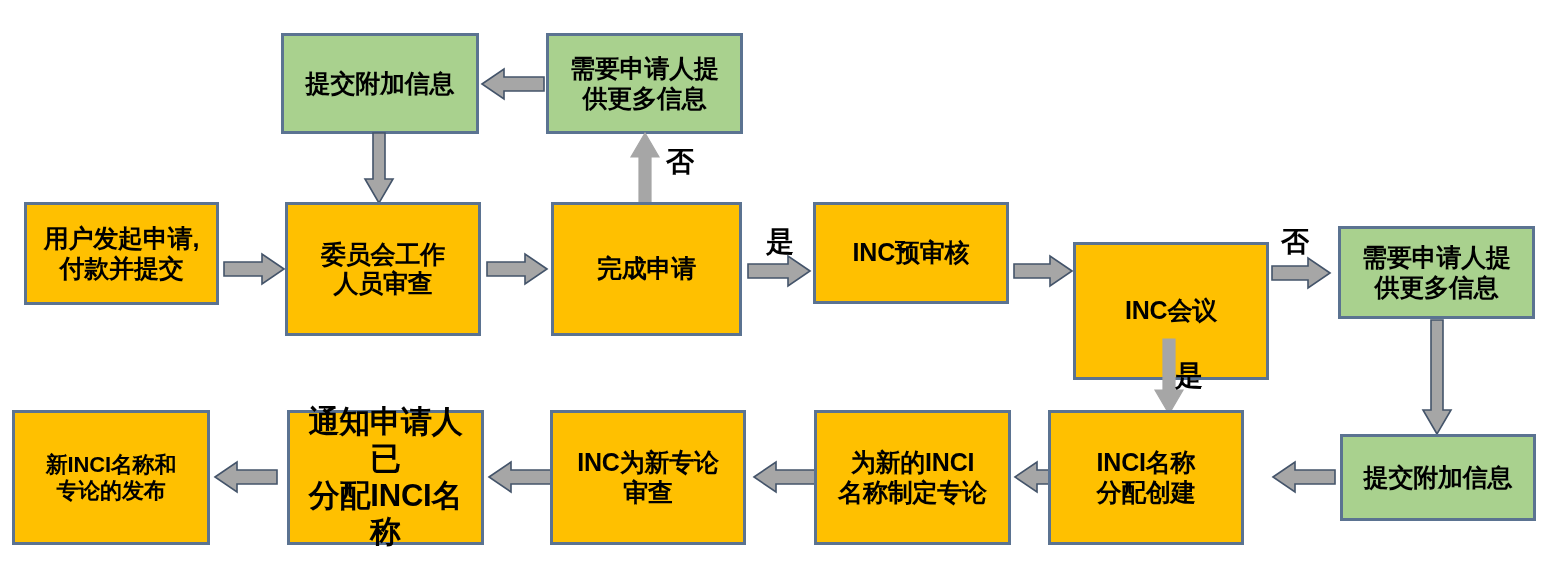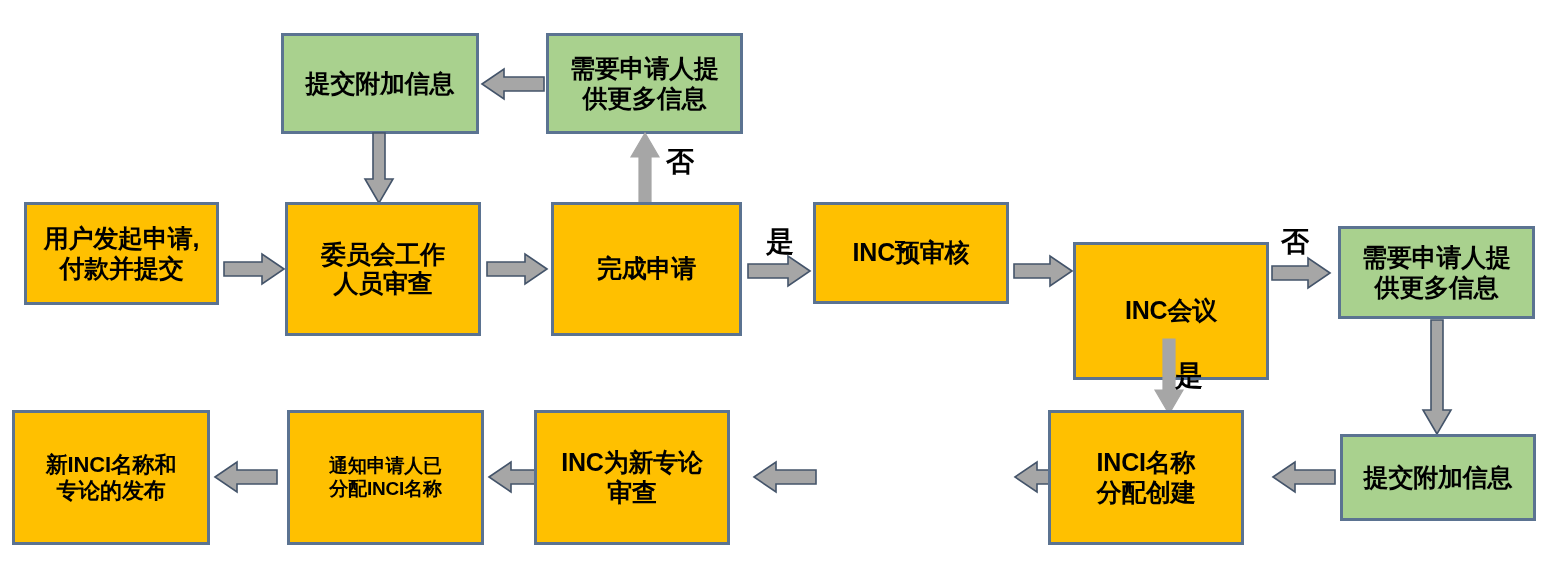--- a/index.html
+++ b/index.html
@@ -139,38 +139,40 @@
 
   <div class="node orange" style="left:12px;top:410px;width:198px;height:135px;font-size:22px;">新INCI名称和
 专论的发布</div>
 
   <div class="arrow" style="left:215px;top:458px;">
     <svg width="62" height="38" viewBox="0 0 62 38">
       <polygon points="0,19 22,4 22,12 62,12 62,26 22,26 22,34" fill="#A6A6A6" stroke="#44546A" stroke-width="1.6"></polygon>
     </svg>
   </div>
 
-  <div class="node orange" style="left:287px;top:410px;width:197px;height:135px;font-size:19px;">通知申请人已
+  <div class="node orange" style="left:287px;top:410px;width:197px;height:135px;font-size:31px;">通知申请人已
 分配INCI名称</div>
 
   <div class="arrow" style="left:489px;top:458px;">
     <svg width="62" height="38" viewBox="0 0 62 38">
       <polygon points="0,19 22,4 22,12 62,12 62,26 22,26 22,34" fill="#A6A6A6" stroke="#44546A" stroke-width="1.6"></polygon>
     </svg>
   </div>
 
-  <div class="node orange" style="left:534px;top:410px;width:196px;height:135px;font-size:25px;">INC为新专论
+  <div class="node orange" style="left:550px;top:410px;width:196px;height:135px;font-size:25px;">INC为新专论
 审查</div>
 
   <div class="arrow" style="left:754px;top:458px;">
     <svg width="62" height="38" viewBox="0 0 62 38">
       <polygon points="0,19 22,4 22,12 62,12 62,26 22,26 22,34" fill="#A6A6A6" stroke="#44546A" stroke-width="1.6"></polygon>
     </svg>
   </div>
 
+  <div class="node orange" style="left:814px;top:410px;width:197px;height:135px;font-size:25px;">为新的INCI
+名称制定专论</div>
 
   <div class="arrow" style="left:1015px;top:458px;">
     <svg width="60" height="38" viewBox="0 0 60 38">
       <polygon points="0,19 22,4 22,12 60,12 60,26 22,26 22,34" fill="#A6A6A6" stroke="#44546A" stroke-width="1.6"></polygon>
     </svg>
   </div>
 
   <div class="node orange" style="left:1048px;top:410px;width:196px;height:135px;font-size:25px;">INCI名称
 分配创建</div>
 

